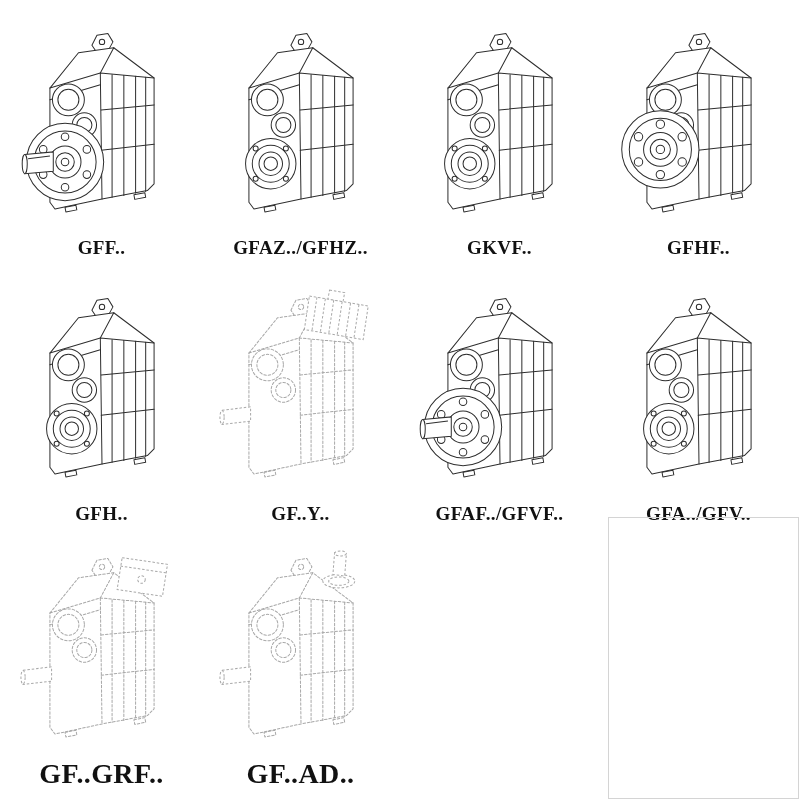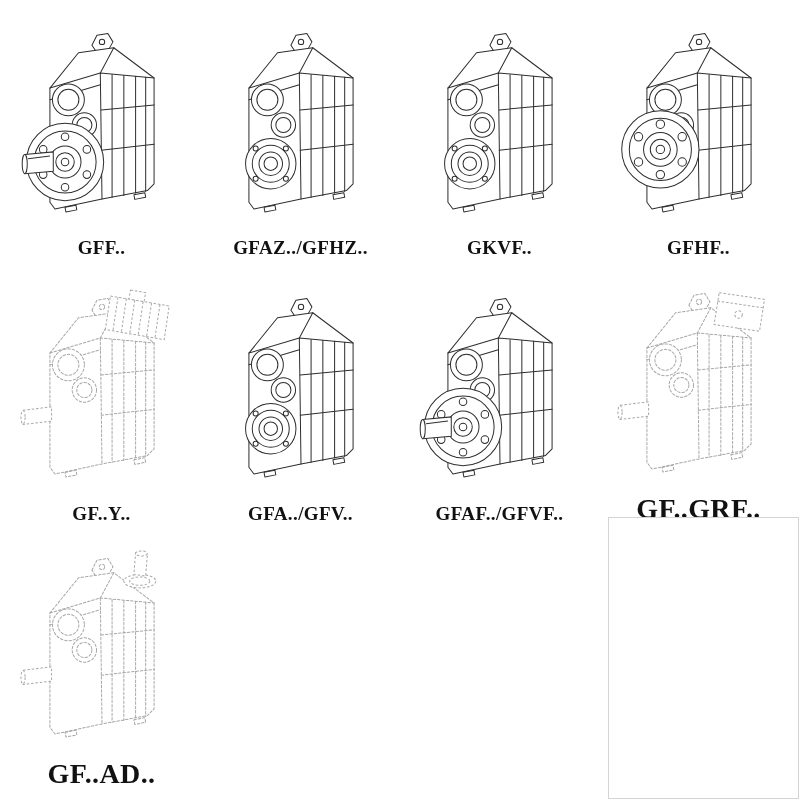--- a/index.html
+++ b/index.html
@@ -193,52 +193,61 @@
   <figure class="cell">
     <div class="drawing">
       <svg class="art-solid" viewBox="0 0 200 240">
         <use href="#sym-body"></use>
           <use href="#sym-flangeface"></use>
       </svg>
     </div>
     <figcaption class="label">GFHF..</figcaption>
   </figure>
 
+  <figure class="cell">
+    <div class="drawing">
+      <svg class="art-solid" viewBox="0 0 200 240">
+        <use href="#sym-body"></use>
+          <use href="#sym-hollow"></use>
+      </svg>
+    </div>
+    <figcaption class="label">GFH..</figcaption>
+  </figure>
 
 
 
   <figure class="cell">
     <div class="drawing">
       <svg class="art-phantom" viewBox="0 0 200 240">
         <use href="#sym-body"></use>
           <use href="#sym-stub-shaft"></use>
           <use href="#sym-motor"></use>
       </svg>
     </div>
     <figcaption class="label">GF..Y..</figcaption>
   </figure>
 
   <figure class="cell">
     <div class="drawing">
       <svg class="art-solid" viewBox="0 0 200 240">
         <use href="#sym-body"></use>
+          <use href="#sym-flange"></use>
+      </svg>
+    </div>
+    <figcaption class="label">GFAF../GFVF..</figcaption>
+  </figure>
+
+  <figure class="cell">
+    <div class="drawing">
+      <svg class="art-solid" viewBox="0 0 200 240">
+        <use href="#sym-body"></use>
           <use href="#sym-hollow"></use>
       </svg>
     </div>
     <figcaption class="label">GFA../GFV..</figcaption>
-  </figure>
-
-  <figure class="cell">
-    <div class="drawing">
-      <svg class="art-solid" viewBox="0 0 200 240">
-        <use href="#sym-body"></use>
-          <use href="#sym-flange"></use>
-      </svg>
-    </div>
-    <figcaption class="label">GFAF../GFVF..</figcaption>
   </figure>
 
   <figure class="cell">
     <div class="drawing">
       <svg class="art-phantom" viewBox="0 0 200 240">
         <use href="#sym-body"></use>
           <use href="#sym-stub-shaft"></use>
           <use href="#sym-cover-box"></use>
       </svg>
     </div>

